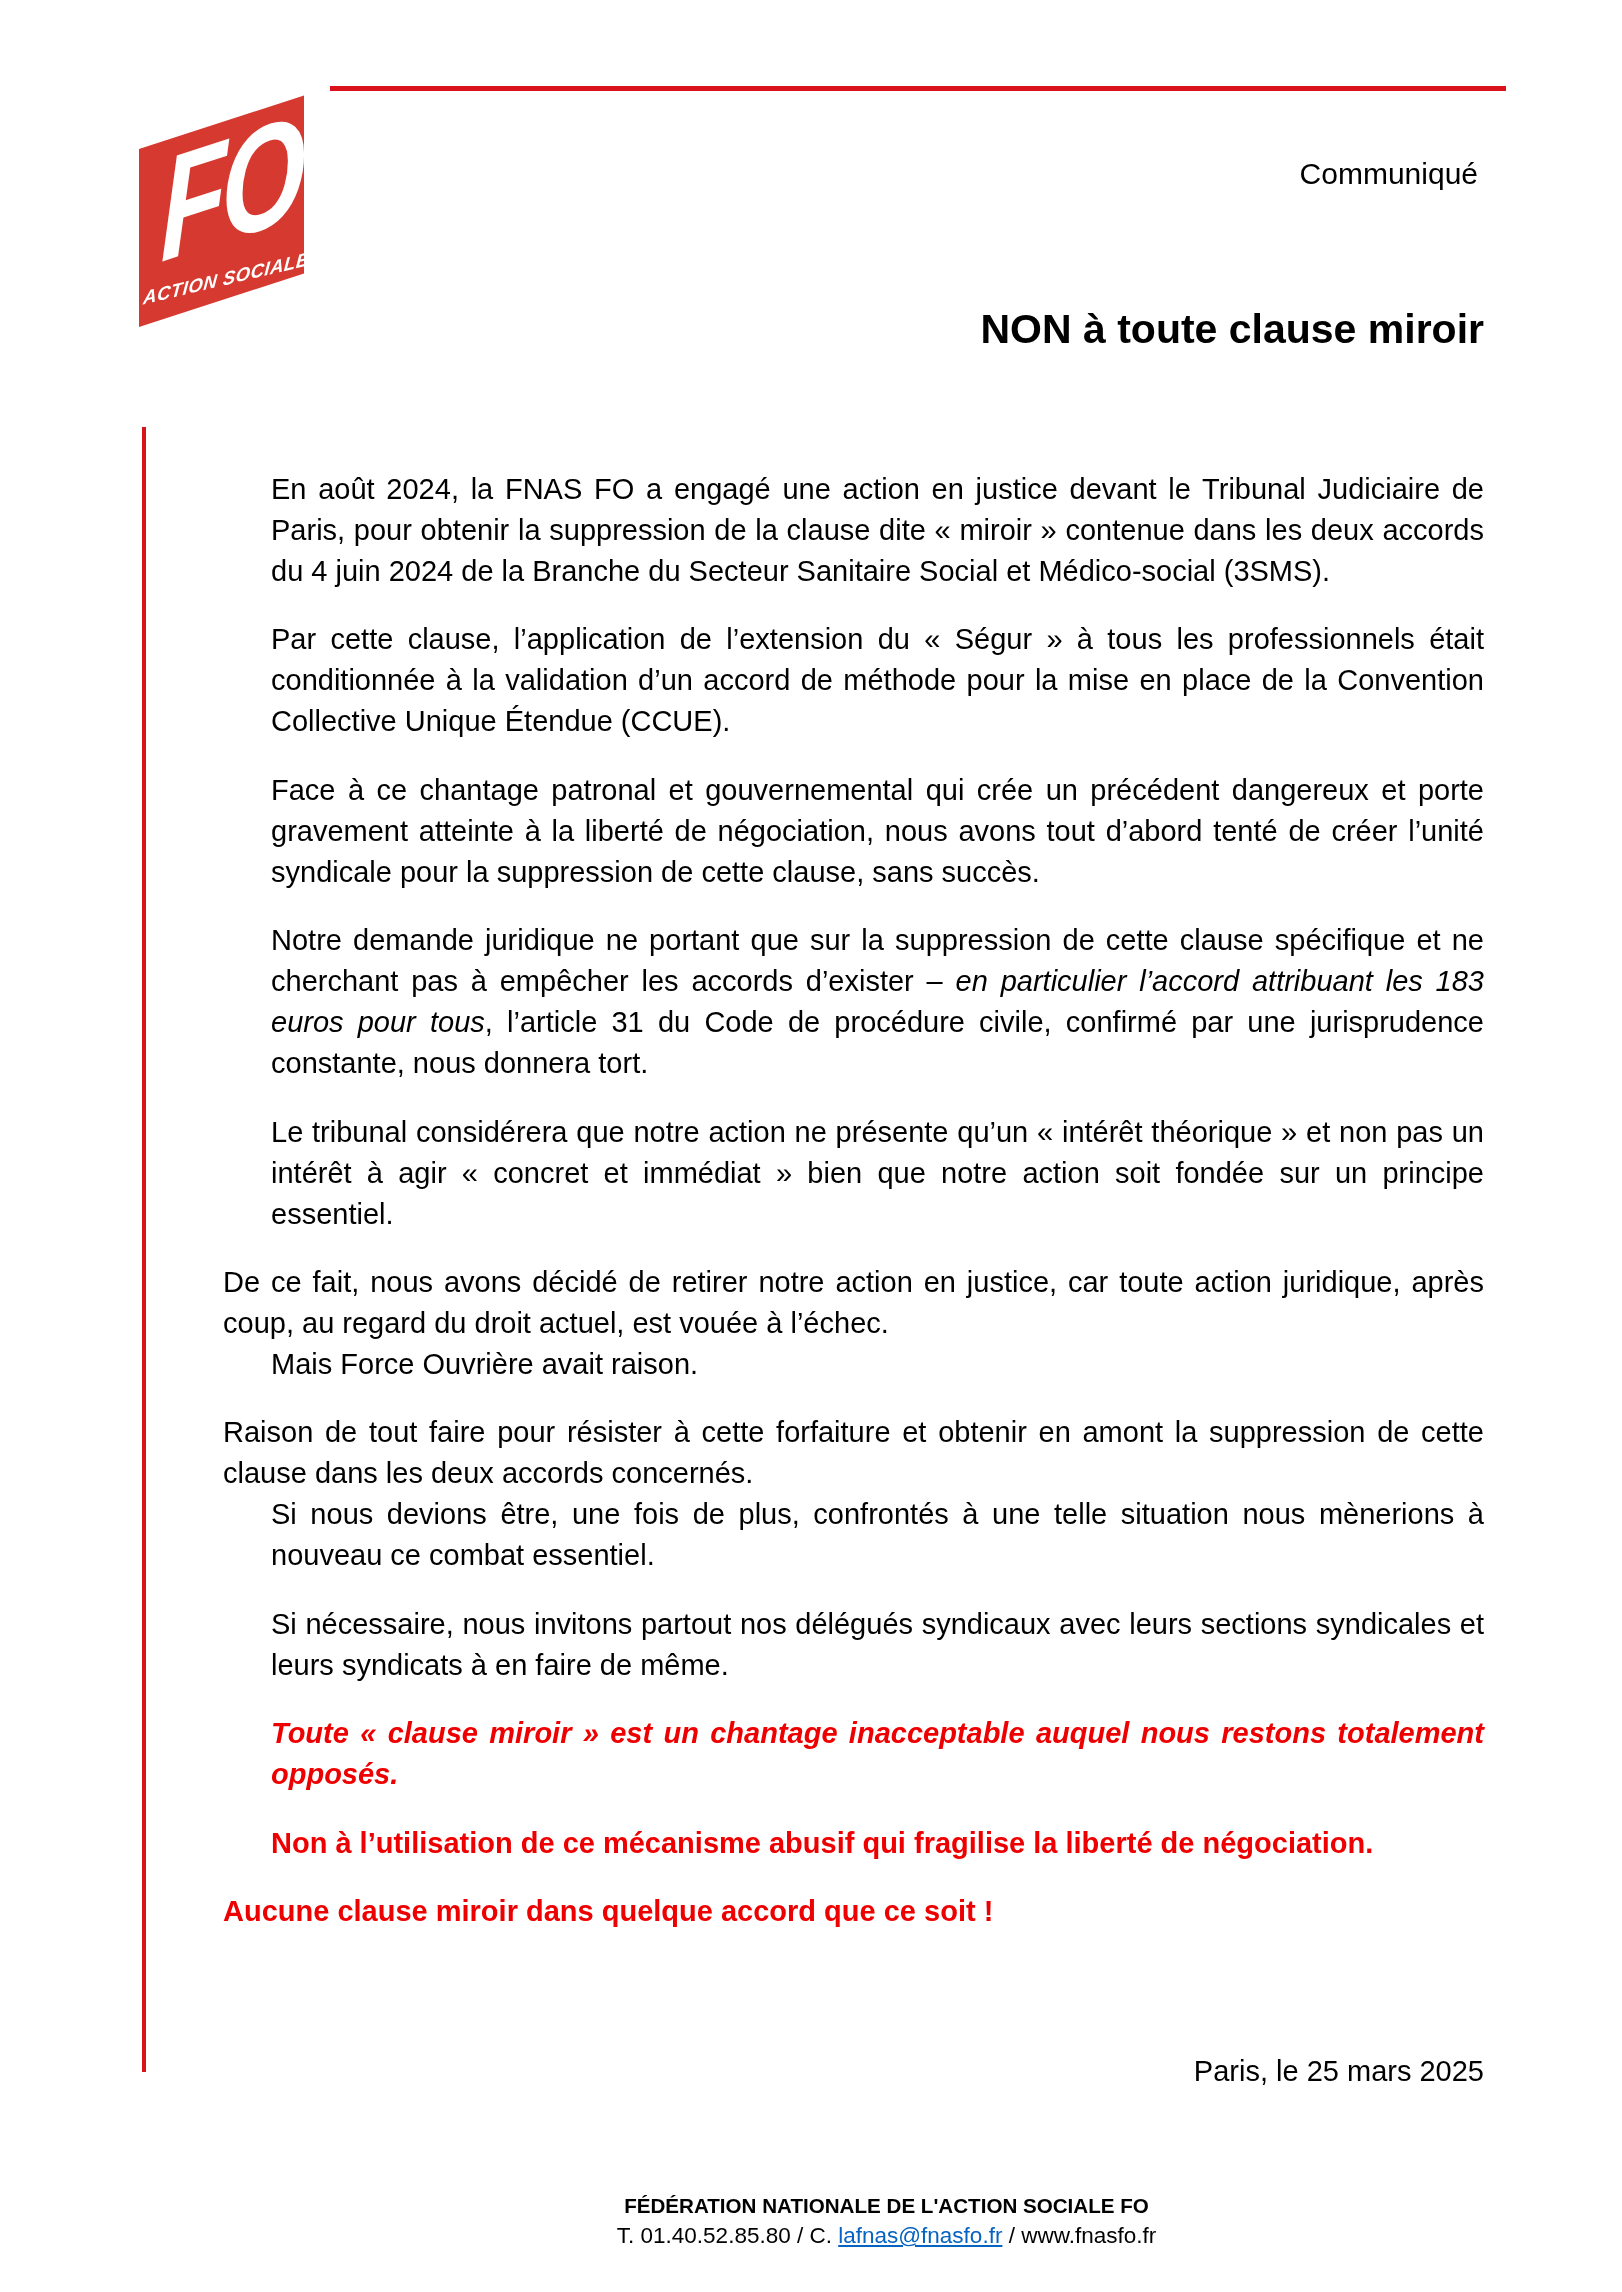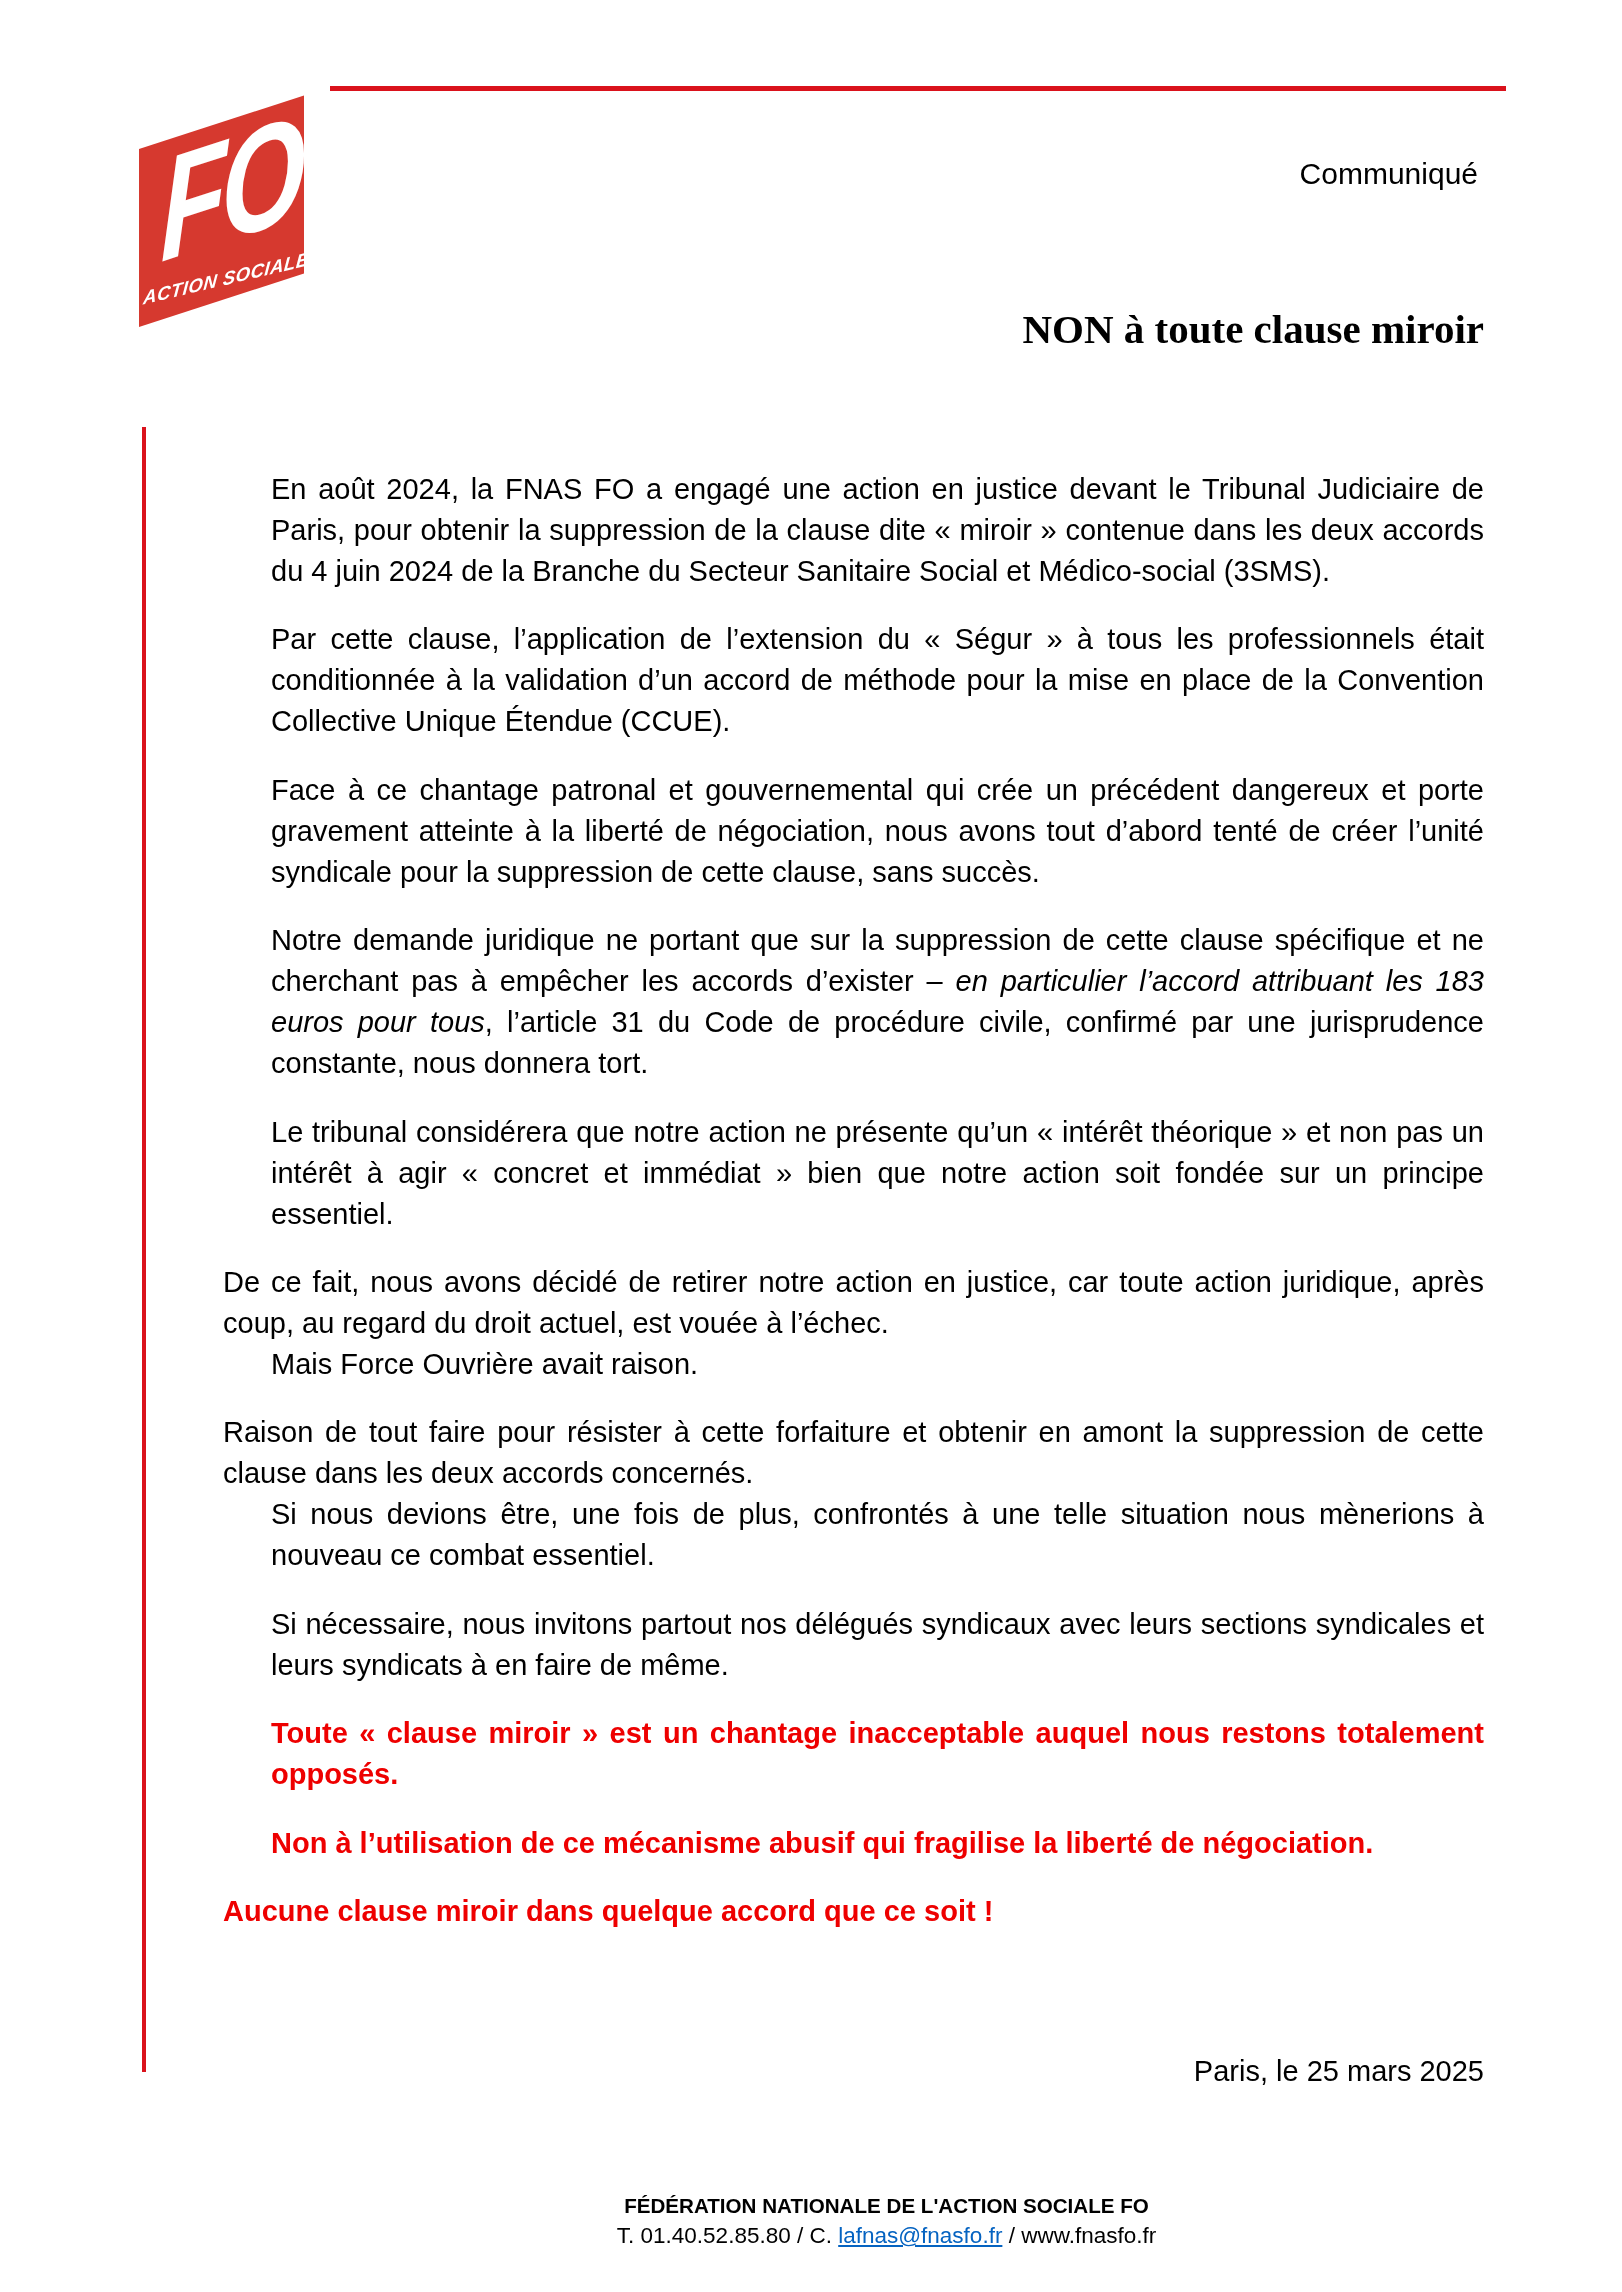--- a/index.html
+++ b/index.html
@@ -39,21 +39,21 @@
   }
 
   
   .top-rule { position:absolute; left:330px; top:86px; width:1176px; height:4.9px; }
   .kicker {
     position:absolute; left:217px; top:155px; width:1261px;
     font-size:30px; line-height:37px; text-align:right;
   }
   .doc-title {
     position:absolute; left:223px; top:306px; width:1261px;
-    font-size:41px; line-height:47px; font-weight:bold; text-align:right;font-family:Liberation Serif, serif;
+    font-size:41px; line-height:47px; font-weight:bold; text-align:right;
   }
 
   
   .rev-bar { position:absolute; left:142px; top:427px; width:3.9px; height:1645px; }
 
   
   .body-col { position:absolute; left:223px; top:469px; width:1261px; }
   .para {
     margin:0;
     font-size:29px; line-height:41px;
@@ -95,21 +95,21 @@
       <p class="para gap"><span>En août 2024, la FNAS FO a engagé une action en justice devant le Tribunal Judiciaire de Paris, pour obtenir la suppression de la clause dite « miroir » contenue dans les deux accords du 4 juin 2024 de la Branche du Secteur Sanitaire Social et Médico-social (3SMS).</span></p>
       <p class="para gap"><span>Par cette clause, l’application de l’extension du « Ségur » à tous les professionnels était conditionnée à la validation d’un accord de méthode pour la mise en place de la Convention Collective Unique Étendue (CCUE).</span></p>
       <p class="para gap"><span>Face à ce chantage patronal et gouvernemental qui crée un précédent dangereux et porte gravement atteinte à la liberté de négociation, nous avons tout d’abord tenté de créer l’unité syndicale pour la suppression de cette clause, sans succès.</span></p>
       <p class="para gap"><span>Notre demande juridique ne portant que sur la suppression de cette clause spécifique et ne cherchant pas à empêcher les accords d’exister – </span><span style="font-style: italic;">en particulier l’accord attribuant les 183 euros pour tous</span><span>, l’article 31 du Code de procédure civile, confirmé par une jurisprudence constante, nous donnera tort.</span></p>
       <p class="para gap"><span>Le tribunal considérera que notre action ne présente qu’un « intérêt théorique » et non pas un intérêt à agir « concret et immédiat » bien que notre action soit fondée sur un principe essentiel.</span></p>
       <p class="para"><span>De ce fait, nous avons décidé de retirer notre action en justice, car toute action juridique, après coup, au regard du droit actuel, est vouée à l’échec.</span></p>
       <p class="para gap"><span>Mais Force Ouvrière avait raison.</span></p>
       <p class="para"><span>Raison de tout faire pour résister à cette forfaiture et obtenir en amont la suppression de cette clause dans les deux accords concernés.</span></p>
       <p class="para gap"><span>Si nous devions être, une fois de plus, confrontés à une telle situation nous mènerions à nouveau ce combat essentiel.</span></p>
       <p class="para gap"><span>Si nécessaire, nous invitons partout nos délégués syndicaux avec leurs sections syndicales et leurs syndicats à en faire de même.</span></p>
-      <p class="para red gap" style="color: rgb(238, 0, 0);"><span>Toute « clause miroir » est un chantage inacceptable auquel nous restons totalement opposés.</span></p>
+      <p class="para red gap" style="color: rgb(238, 0, 0); font-style: italic;"><span>Toute « clause miroir » est un chantage inacceptable auquel nous restons totalement opposés.</span></p>
       <p class="para red gap" style="color: rgb(238, 0, 0);"><span>Non à l’utilisation de ce mécanisme abusif qui fragilise la liberté de négociation.</span></p>
       <p class="para red center" style="color: rgb(238, 0, 0);"><span>Aucune clause miroir dans quelque accord que ce soit !</span></p>
     </div>
 
   <div class="date-line">Paris, le 25 mars 2025</div>
 
   <div class="footer">
     <div class="footer-org">FÉDÉRATION NATIONALE DE L'ACTION SOCIALE FO</div>
     <div class="footer-contact">
       <span>T. 01.40.52.85.80 / C. </span><a href="#" id="email-link" style="color: rgb(5, 99, 193);">lafnas@fnasfo.fr</a><span> / </span><span id="website-text" style="color: #000000;">www.fnasfo.fr</span>

